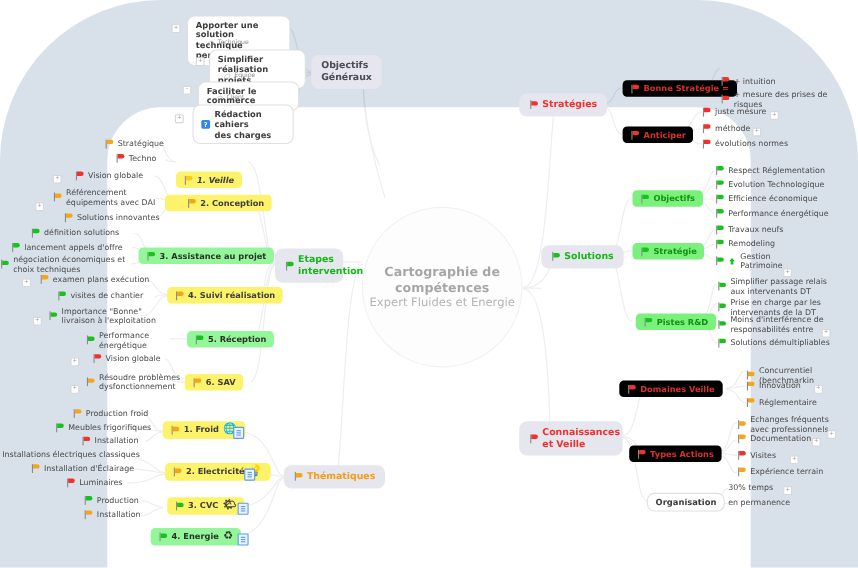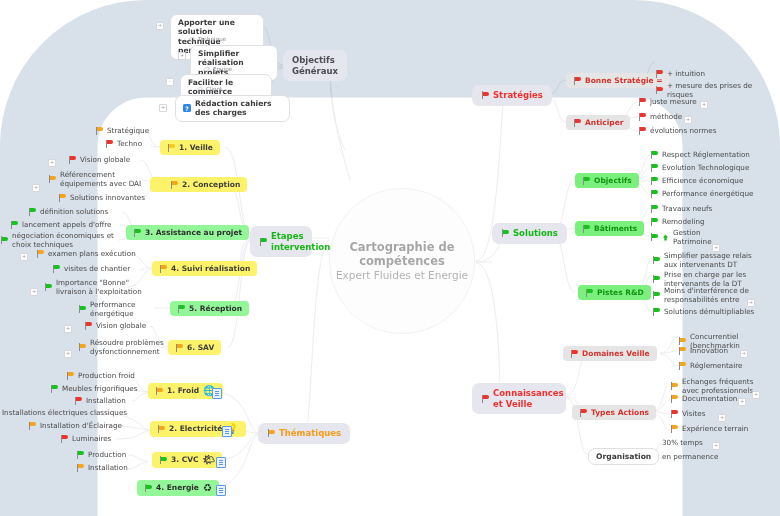--- a/index.html
+++ b/index.html
@@ -30,21 +30,21 @@
     background:#e6e6ef;border-radius:7px;padding:5px 9px;
     font-weight:bold;font-size:8.5px;gap:4px;
   }
   .pill.neutral{color:#4b4b55;}
   .pill.green{color:#14b814;}
   .pill.red{color:#f2312e;}
   .pill.orange{color:#f59b18;}
 
   
   .tag{border-radius:4px;padding:3px 7px;font-weight:bold;font-size:7.5px;gap:4px;}
-  .tag.red{background:#e5e5e5;color:#d6322c;}
+  .tag.red{background:#000000;color:#d6322c;}
   .tag.green{background:#7cf07c;color:#119111;}
   .tag.yellow{background:#fdf36a;color:#3d3d3d;}
   .tag.lgreen{background:#93f79a;color:#2e2e2e;}
 
   
   .leaf{gap:4px;font-size:7.2px;color:#4a4a4a;}
   .leaf .lbl{line-height:1.3;}
 
   
   .boxed{
@@ -235,21 +235,21 @@
   <div class="node leaf" style="left:196px;top:86px;gap:3px;">
     <span class="pin">
       <svg viewBox="0 0 8 8">
           <ellipse cx="4" cy="4" rx="3.4" ry="2" fill="none" stroke="#9aa0ad" stroke-width="0.9" transform="rotate(-30 4 4)"></ellipse>
         </svg>
     </span>
     <span class="lbl" style="font-size:5.6px;color:#8a8a92;">Client</span>
   </div>
   <span class="dash" style="left:166px;top:78px;">–</span>
 
-  <div class="node boxed bold" style="left:175px;top:95px;width:115px;">
+  <div class="node boxed bold" style="left:175px;top:95px;width:92px;">
     <span class="help">?</span>
     <span class="lbl">Rédaction cahiers
 des charges</span>
   </div>
   <span class="plus" style="left:159px;top:104px;">+</span>
 
   
   <div class="node pill red" style="left:472px;top:85px;">
     <span class="flag red">
         <i></i>
@@ -354,21 +354,21 @@
         <b></b>
       </span>
     <span class="lbl">Performance énergétique</span>
   </div>
 
   <div class="node tag green" style="left:575px;top:221px;">
     <span class="flag green">
         <i></i>
         <b></b>
       </span>
-    <span class="lbl">Bâtiments</span>
+    <span class="lbl">Stratégie</span>
   </div>
   <div class="node leaf" style="left:650px;top:204px;">
     <span class="flag green">
         <i></i>
         <b></b>
       </span>
     <span class="lbl">Travaux neufs</span>
   </div>
   <div class="node leaf" style="left:650px;top:217px;">
     <span class="flag green">
@@ -527,21 +527,21 @@
   <div class="node pill green" style="left:250px;top:226px;width:62px;">
     <span class="flag green">
         <i></i>
         <b></b>
       </span>
     <span class="lbl">Etapes
 intervention</span>
   </div>
 
   
-  <div class="node tag yellow" style="left:160px;top:140px;">
+  <div class="node tag yellow" style="left:160px;top:156px;font-style:italic;">
     <span class="flag yellow">
         <i></i>
         <b></b>
       </span>
     <span class="lbl">1. Veille</span>
   </div>
   <div class="node leaf" style="left:95px;top:126px;">
     <span class="flag orange">
         <i></i>
         <b></b>

